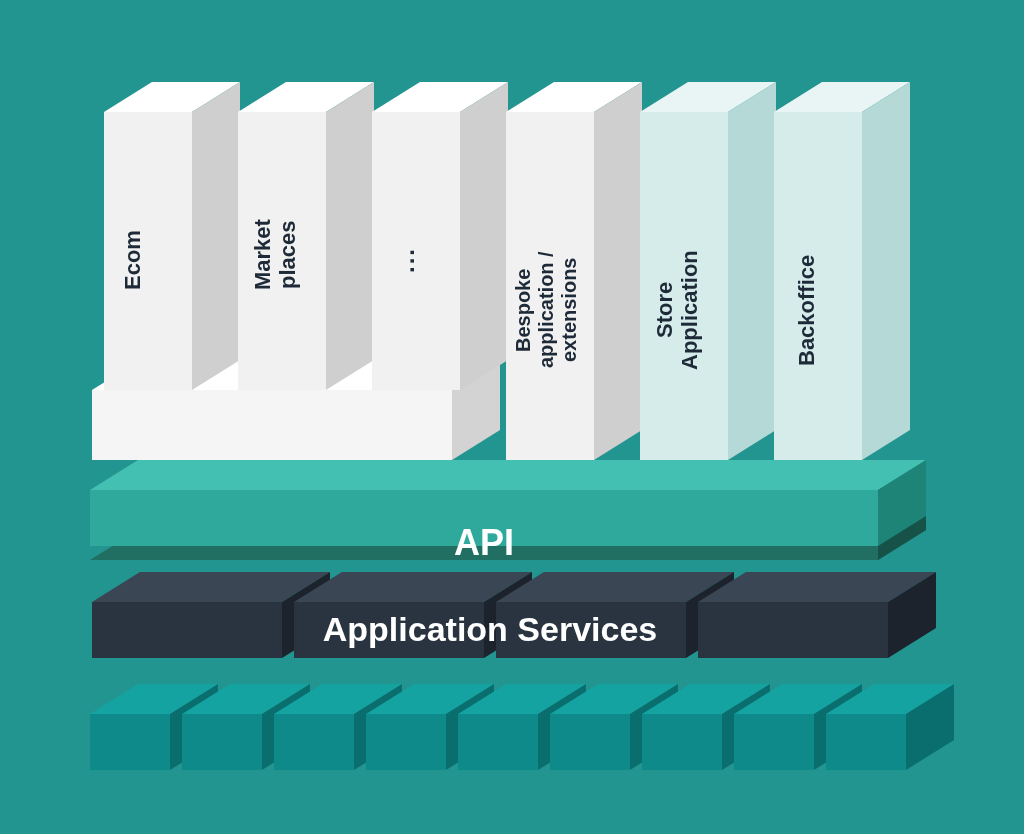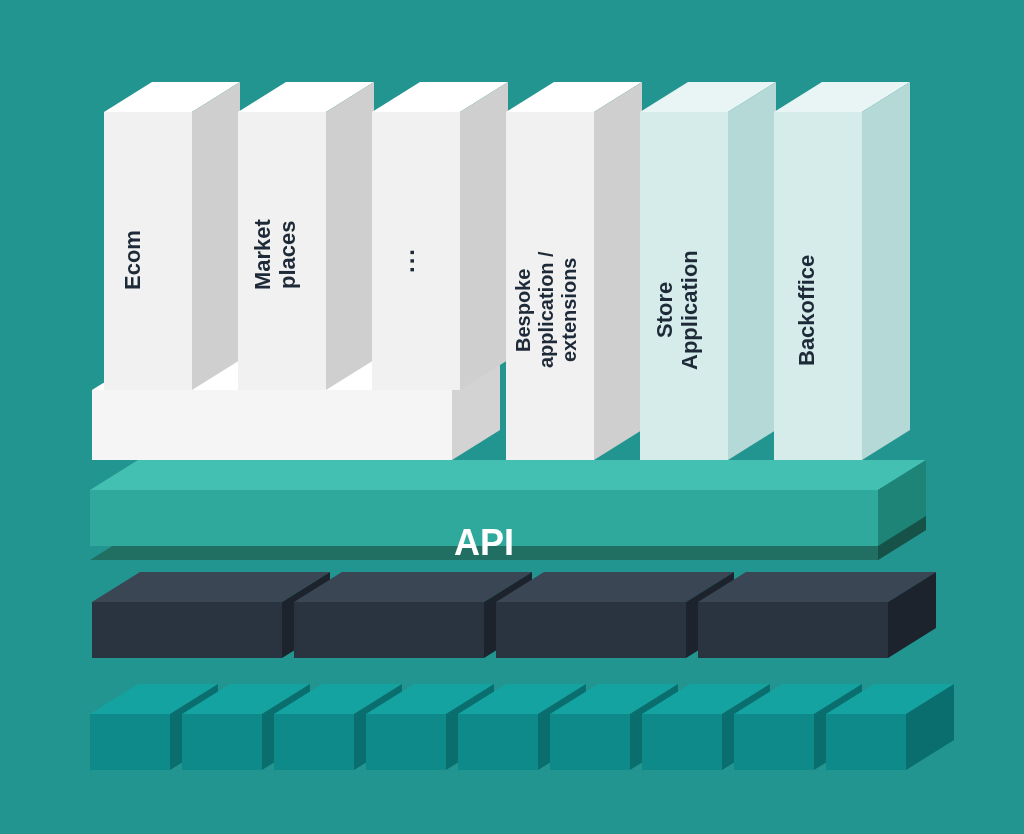--- a/index.html
+++ b/index.html
@@ -171,15 +171,16 @@
 <div class="label vlabel" style="left:512px; top:160px; width:76px; height:300px; font-size:20px; white-space:pre;">Bespoke
 application /
 extensions</div>
 <div class="label vlabel" style="left:652px; top:170px; width:62px; height:280px; font-size:22px; white-space:pre;">Store
 Application</div>
 <div class="label vlabel" style="left:794px; top:170px; width:50px; height:280px; font-size:22px;">Backoffice</div>
 
 
 <div class="label hlabel white" style="left:90px; top:498px; width:788px; font-size:36px;margin-top:24px;">API</div>
 
+<div class="label hlabel white" style="left:92px; top:610px; width:796px; font-size:34px;">Application Services</div>
 
 
 </div>
 
 </body></html>

